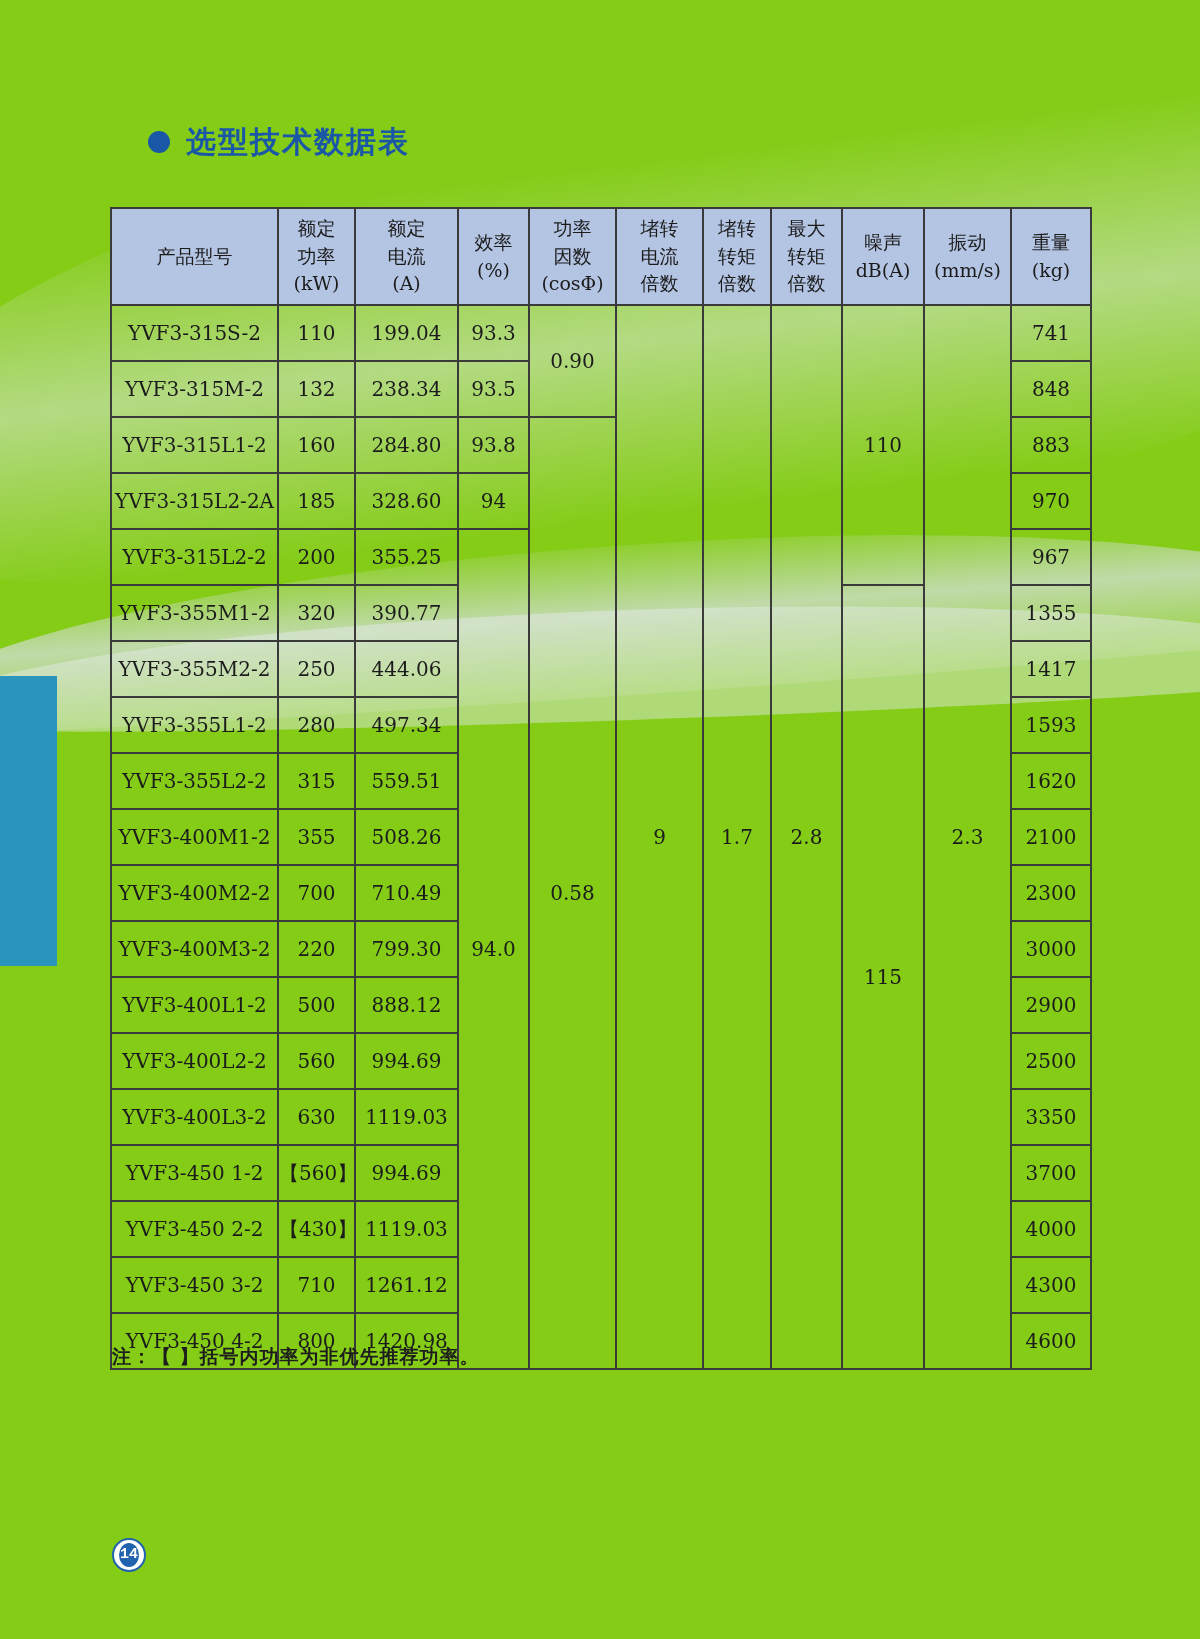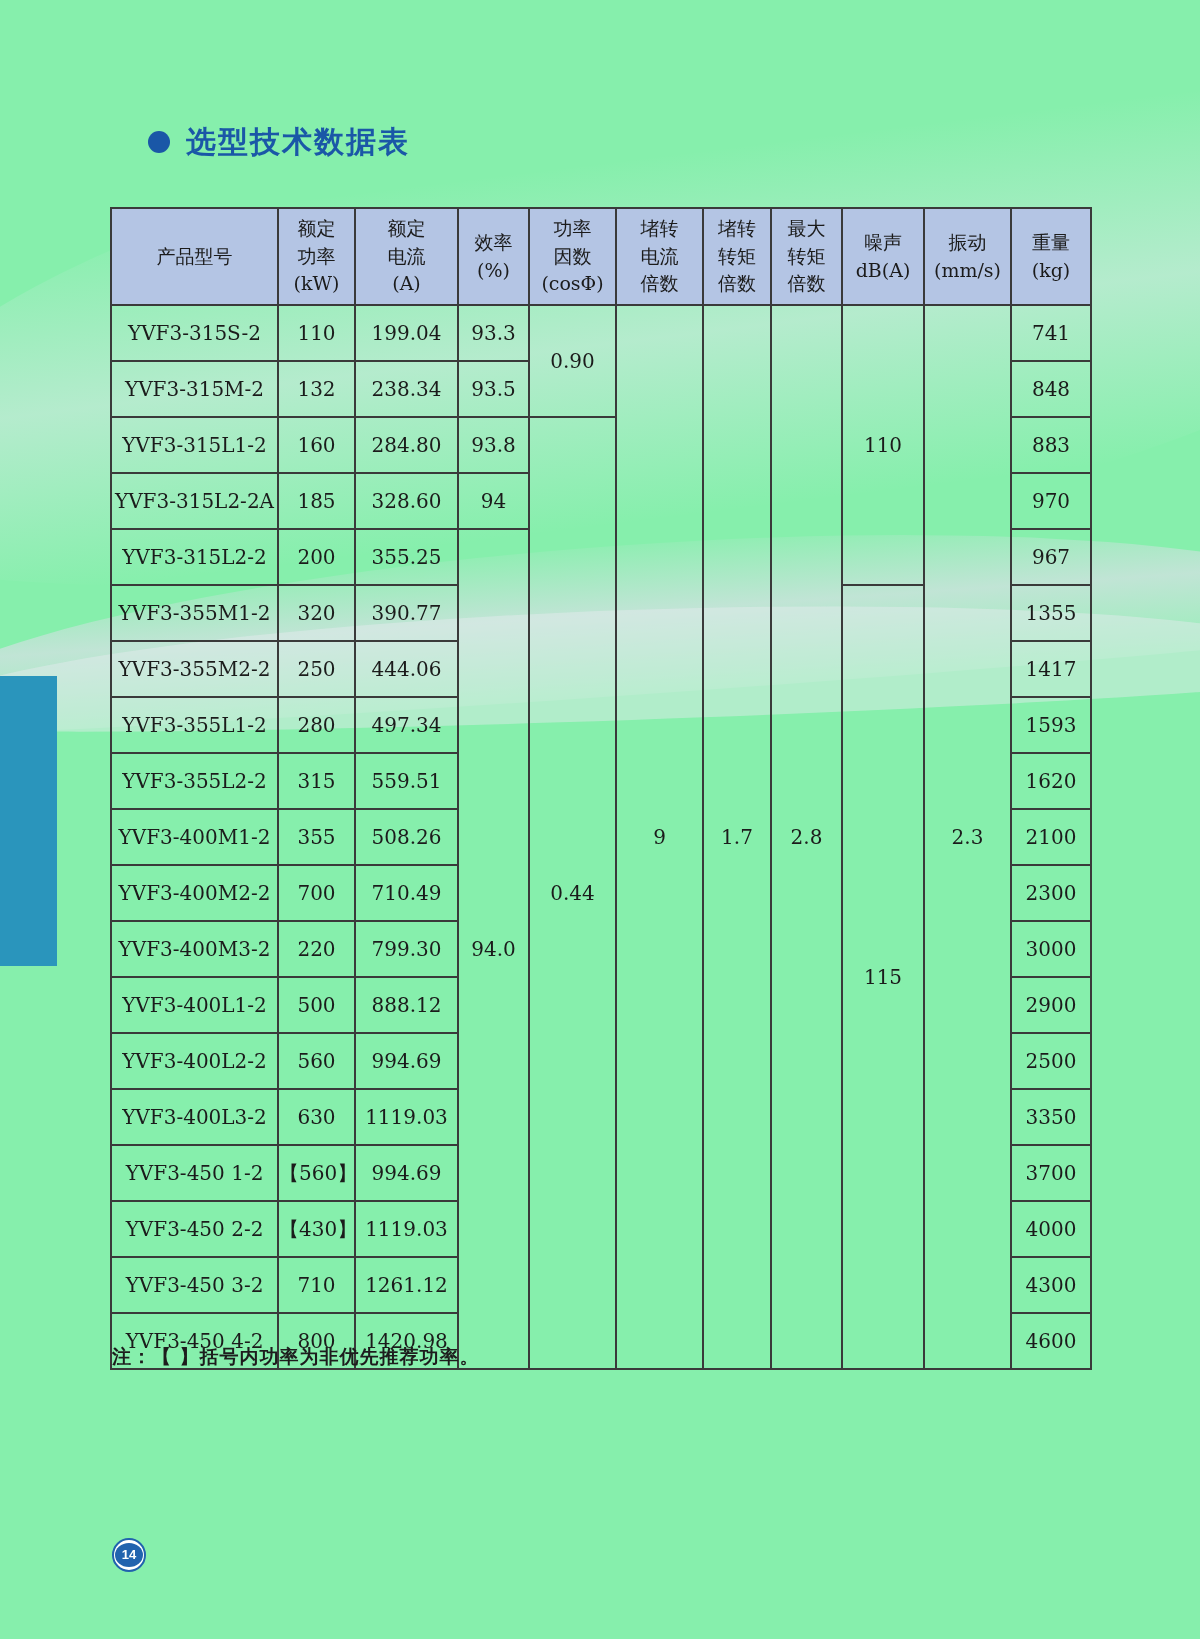--- a/index.html
+++ b/index.html
@@ -8,21 +8,21 @@
     --table-border:#3a3a3a;
     --accent-bar:#2a95bc;
     --badge-blue:#2163ae;
     --text:#1b1b1b;
   }
   *{margin:0;padding:0;box-sizing:border-box;}
   html,body{background:#ffffff;}
   .page{
     position:relative;
     width:1200px;height:1639px;
-    background:#86efac;
+    background:#84cc16;
     overflow:hidden;
     font-family:"Liberation Sans","DejaVu Sans",sans-serif;
   }
   
   .swoosh{position:absolute;pointer-events:none;z-index:0;}
   .swoosh-a{
     top:120px;left:-180px;width:1720px;height:430px;
     transform:rotate(-7deg);
     background:linear-gradient(to bottom, rgba(231,235,240,0) 8%, rgba(227,232,238,0.5) 50%, rgba(231,235,240,0) 92%);
     border-radius:45% 55% 50% 50% / 70% 30% 70% 30%;
@@ -83,24 +83,24 @@
     font-weight:600;font-size:19px;color:#1d1d1d;letter-spacing:1px;
   }
   
   .page-badge{
     position:absolute;left:112px;top:1538px;width:34px;height:34px;
     border-radius:50%;border:2px solid var(--badge-blue);
     background:#ffffff;display:flex;align-items:center;justify-content:center;
     z-index:3;
   }
   .page-badge-inner{
-    width:28px;height:24px;border-radius:50%;
+    width:20px;height:24px;border-radius:50%;
     background:var(--badge-blue);color:#ffffff;
-    font-family:Liberation Sans, sans-serif;
-    font-weight:700;font-size:13px;line-height:24px;text-align:center;
+    font-family:Liberation Mono, monospace;
+    font-weight:700;font-size:15px;line-height:24px;text-align:center;
   }
 </style>
 </head>
 <body>
 
 <div class="page">
 
   <div class="swoosh swoosh-a"></div>
   <div class="swoosh swoosh-b"></div>
   <div class="swoosh swoosh-c"></div>
@@ -175,21 +175,21 @@
         <td>132</td>
         <td>238.34</td>
         <td>93.5</td>
         <td>848</td>
       </tr>
       <tr>
         <td>YVF3-315L1-2</td>
         <td>160</td>
         <td>284.80</td>
         <td>93.8</td>
-        <td rowspan="17">0.44</td>
+        <td rowspan="17">0.58</td>
         <td>883</td>
       </tr>
       <tr>
         <td>YVF3-315L2-2A</td>
         <td>185</td>
         <td>328.60</td>
         <td>94</td>
         <td>970</td>
       </tr>
       <tr>

